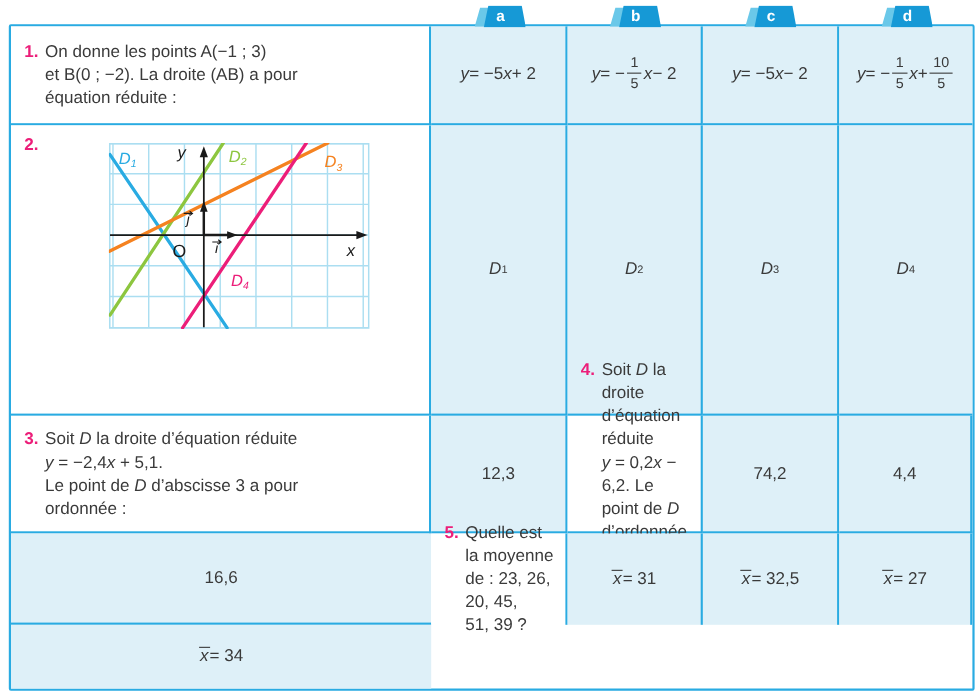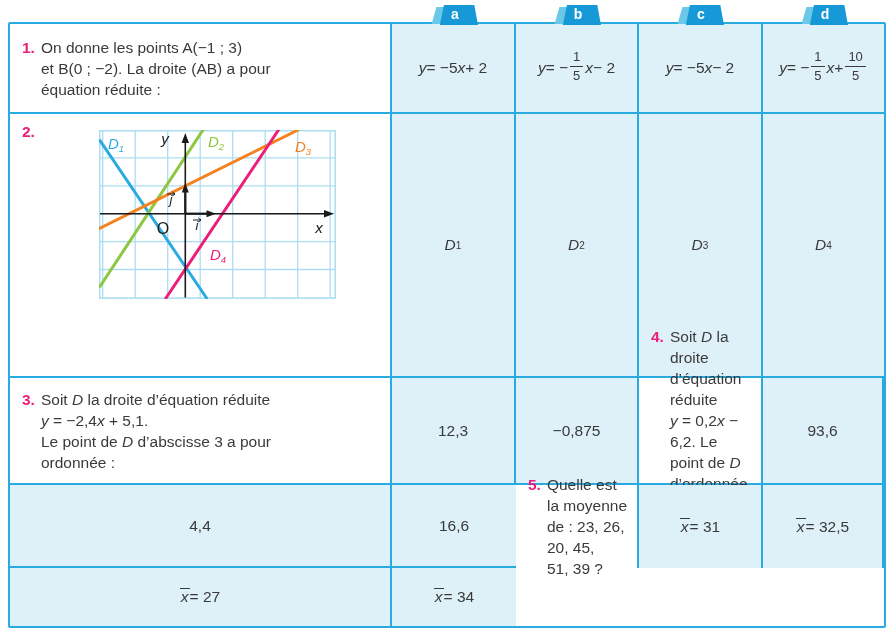--- a/index.html
+++ b/index.html
@@ -168,29 +168,28 @@
       <sub>4</sub>
     </div>
 
   <div class="cell qcell">
     <div class="qwrap">
       <span class="qnum">3.</span>
       <div>Soit <span class="it">D</span> la droite d’équation réduite<br><span class="it">y</span> = −2,4<span class="it">x</span> + 5,1.<br>Le point de <span class="it">D</span> d’abscisse 3 a pour<br>ordonnée :</div>
     </div>
   </div>
   <div class="cell acell">12,3</div>
-  <div class="cell acell">−0,875</div>
 
   <div class="cell qcell">
     <div class="qwrap">
       <span class="qnum">4.</span>
       <div>Soit <span class="it">D</span> la droite d’équation réduite<br><span class="it">y</span> = 0,2<span class="it">x</span> − 6,2. Le point de <span class="it">D</span> d’ordonnée<br>4,3 a pour abscisse :</div>
     </div>
   </div>
-  <div class="cell acell">93,6</div>
+  <div class="cell acell">74,2</div>
   <div class="cell acell">4,4</div>
   <div class="cell acell c-last">16,6</div>
 
   <div class="cell qcell r-last">
     <div class="qwrap">
       <span class="qnum">5.</span>
       <div>Quelle est la moyenne de : 23, 26, 20, 45,<br>51, 39 ?</div>
     </div>
   </div>
   <div class="cell acell r-last"><span class="it bar">x</span> = 31</div>

